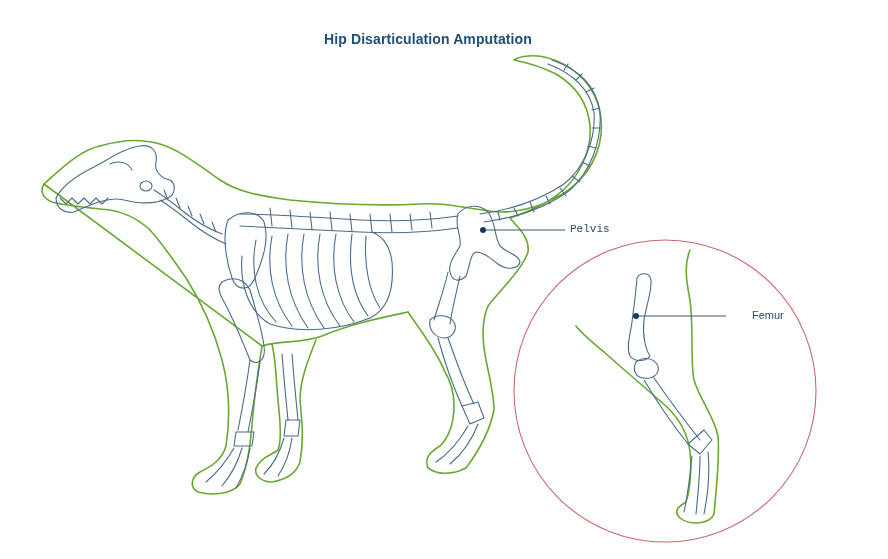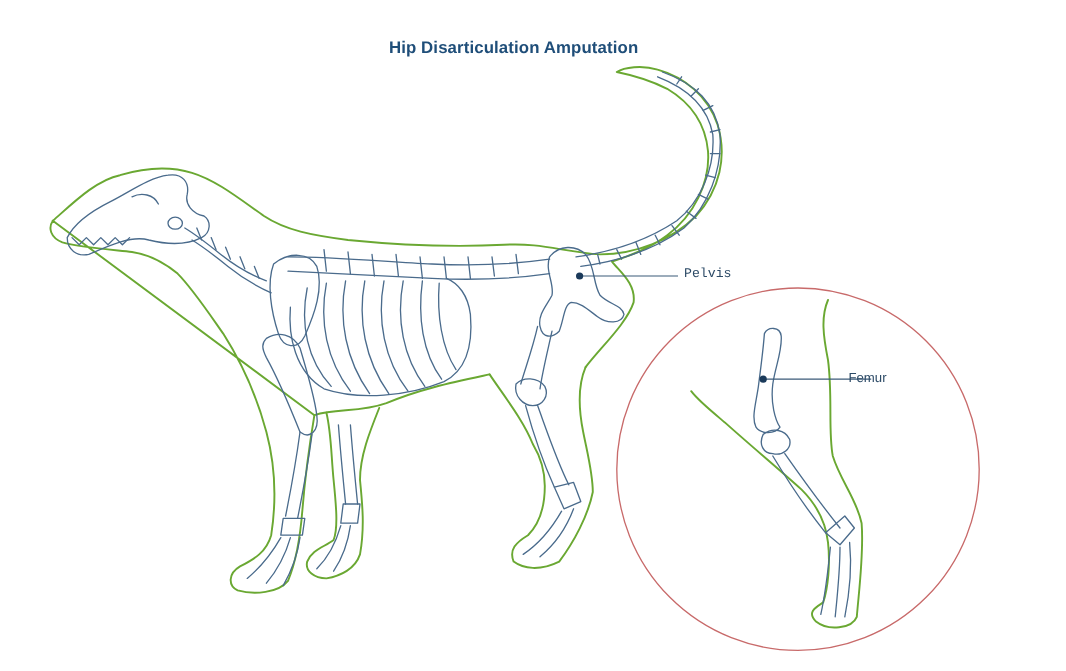--- a/index.html
+++ b/index.html
@@ -95,13 +95,13 @@
     <path class="bone" d="M636,362 C644,356 654,358 658,366 C660,374 652,380 644,378 C636,378 632,370 636,362 Z"></path>
     <path class="bone" d="M644,380 C656,400 672,424 688,444 M654,378 C668,398 684,420 700,440"></path>
     <path class="bone" d="M688,444 L704,430 L712,440 L700,454 Z"></path>
     <path class="bone" d="M692,456 C690,476 688,494 684,512 M700,456 C700,476 698,494 696,514 M708,452 C710,472 708,494 704,514"></path>
     <line class="lead" x1="636" y1="316" x2="726" y2="316"></line>
     <circle class="dot" cx="636" cy="316" r="3"></circle>
   </g>
 </svg>
 
 <div class="lbl" style="left:570px; top:223px;font-family:Liberation Mono, monospace;">Pelvis</div>
-<div class="lbl" style="left:707px; top:309px;">Femur</div>
+<div class="lbl" style="left:752px; top:309px;">Femur</div>
 
 </body></html>

